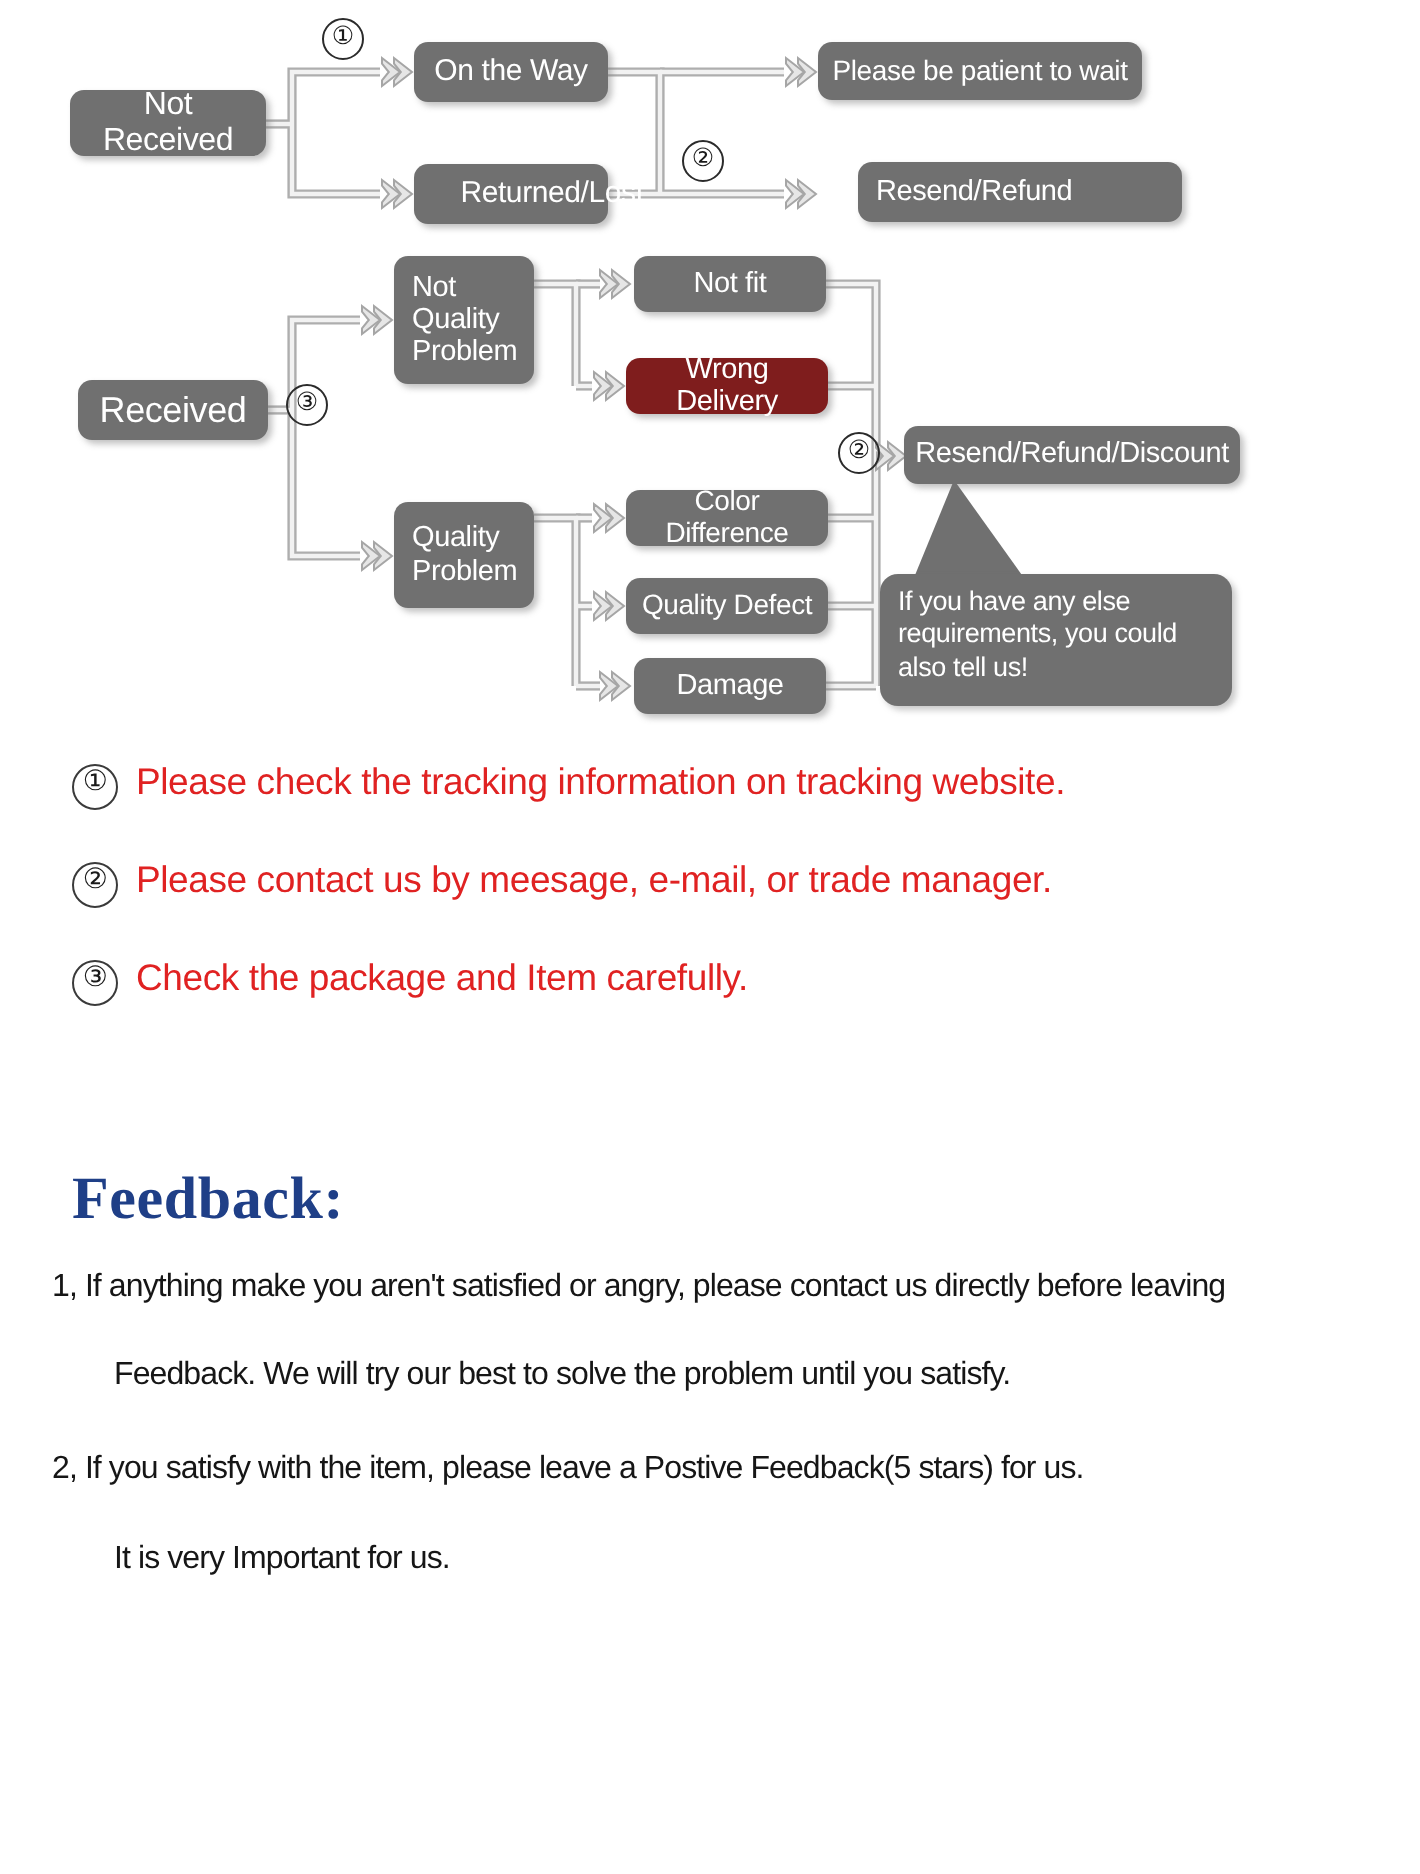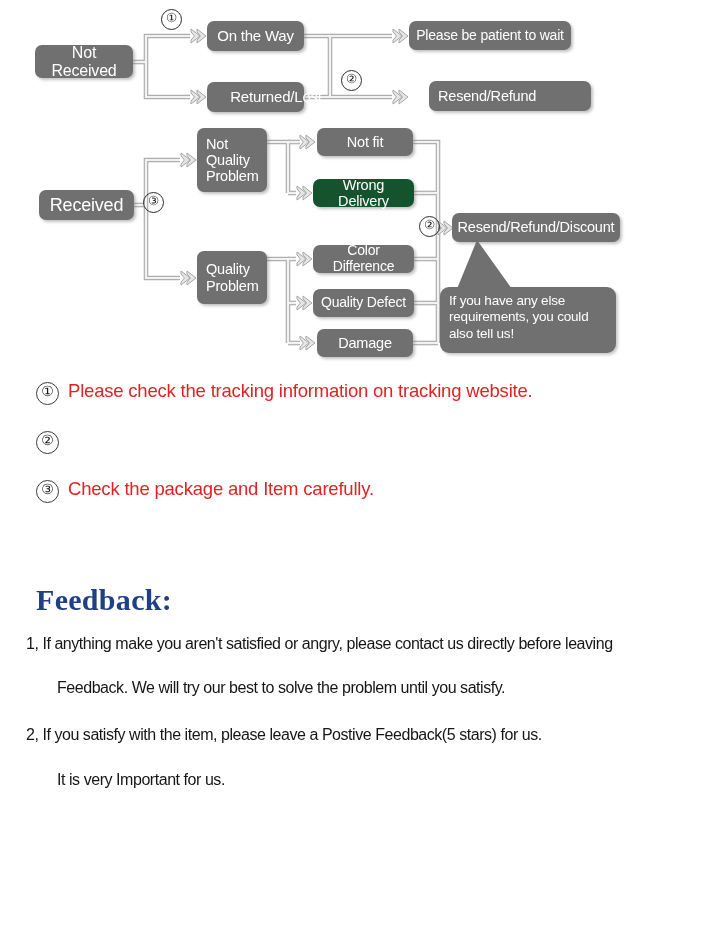--- a/index.html
+++ b/index.html
@@ -228,21 +228,21 @@
       <div class="node" style="left: 207px; top: 21px; width: 97px; height: 30px; font-size: 15px; background: rgb(112, 112, 112); color: rgb(255, 255, 255);">On the Way</div>
       <div class="node" style="left: 207px; top: 82px; width: 97px; height: 30px; font-size: 15px; background: rgb(112, 112, 112); color: rgb(255, 255, 255); padding-left: 48px;">Returned/Lost</div>
       <div class="node" style="left: 409px; top: 21px; width: 162px; height: 29px; font-size: 14px; background: rgb(112, 112, 112); color: rgb(255, 255, 255);">Please be patient to wait</div>
       <div class="node left-align" style="left: 409px; top: 81px; width: 162px; height: 30px; font-size: 14.5px; background: rgb(112, 112, 112); color: rgb(255, 255, 255); margin-left: 20px;">Resend/Refund</div>
       <div class="node left-align" style="left: 197px; top: 128px; width: 70px; height: 64px; font-size: 14.5px; background: rgb(112, 112, 112); color: rgb(255, 255, 255);">Not
 Quality
 Problem</div>
       <div class="node left-align" style="left: 197px; top: 251px; width: 70px; height: 53px; font-size: 14.5px; background: rgb(112, 112, 112); color: rgb(255, 255, 255);">Quality
 Problem</div>
       <div class="node" style="left: 317px; top: 128px; width: 96px; height: 28px; font-size: 14.5px; background: rgb(112, 112, 112); color: rgb(255, 255, 255);">Not fit</div>
-      <div class="node" style="left: 313px; top: 179px; width: 101px; height: 28px; font-size: 14.5px; background: #14532d; color: rgb(255, 255, 255);">Wrong Delivery</div>
+      <div class="node" style="left: 313px; top: 179px; width: 101px; height: 28px; font-size: 14.5px; background: #7f1d1d; color: rgb(255, 255, 255);">Wrong Delivery</div>
       <div class="node" style="left: 313px; top: 245px; width: 101px; height: 28px; font-size: 14px; background: rgb(112, 112, 112); color: rgb(255, 255, 255);">Color Difference</div>
       <div class="node" style="left: 313px; top: 289px; width: 101px; height: 28px; font-size: 14px; background: rgb(112, 112, 112); color: rgb(255, 255, 255);">Quality Defect</div>
       <div class="node" style="left: 317px; top: 329px; width: 96px; height: 28px; font-size: 14.5px; background: rgb(112, 112, 112); color: rgb(255, 255, 255);">Damage</div>
       <div class="node" style="left: 39px; top: 190px; width: 95px; height: 30px; font-size: 18px; background: rgb(112, 112, 112); color: rgb(255, 255, 255);">Received</div>
       <div class="node" style="left: 452px; top: 213px; width: 168px; height: 29px; font-size: 14.5px; background: rgb(112, 112, 112); color: rgb(255, 255, 255);">Resend/Refund/Discount</div>
     </div>
   <div id="markers-host">
       <div class="circ-num" style="left: 161px; top: 9px;">①</div>
       <div class="circ-num" style="left: 341px; top: 70px;">②</div>
       <div class="circ-num" style="left: 143px; top: 192px;">③</div>
@@ -254,20 +254,21 @@
 also tell us!</div>
 </div>
 
 <div id="notes-host">
     <div class="note-row" style="left: 36px; top: 380px; color: rgb(224, 34, 34);">
       <span class="note-mark">①</span>
       <span>Please check the tracking information on tracking website.</span>
     </div>
     <div class="note-row" style="left: 36px; top: 429px; color: rgb(224, 34, 34);">
       <span class="note-mark">②</span>
+      <span>Please contact us by meesage, e-mail, or trade manager.</span>
     </div>
     <div class="note-row" style="left: 36px; top: 478px; color: rgb(224, 34, 34);">
       <span class="note-mark">③</span>
       <span>Check the package and Item carefully.</span>
     </div>
   </div>
 
 <div id="feedback-title" style="color: rgb(31, 63, 135);">Feedback:</div>
 <div id="feedback-host">
     <div class="fb-line" style="left: 26px; top: 635px;">1, If anything make you aren't satisfied or angry, please contact us directly before leaving</div>

